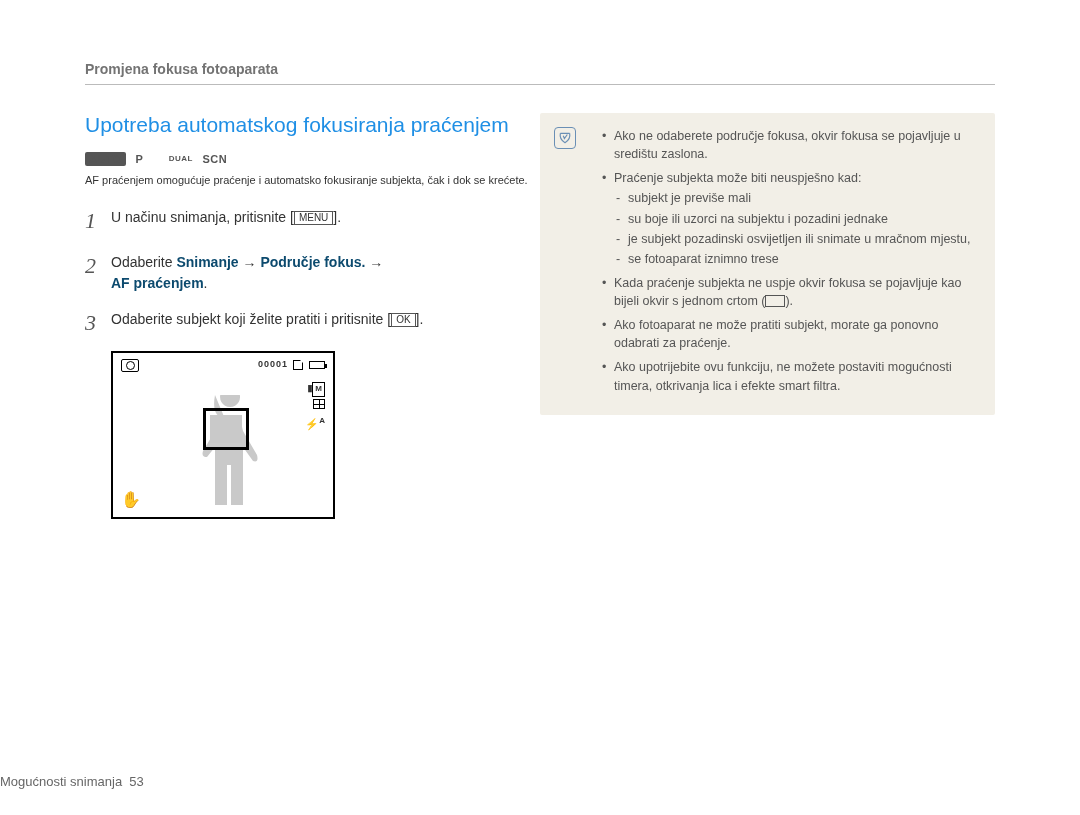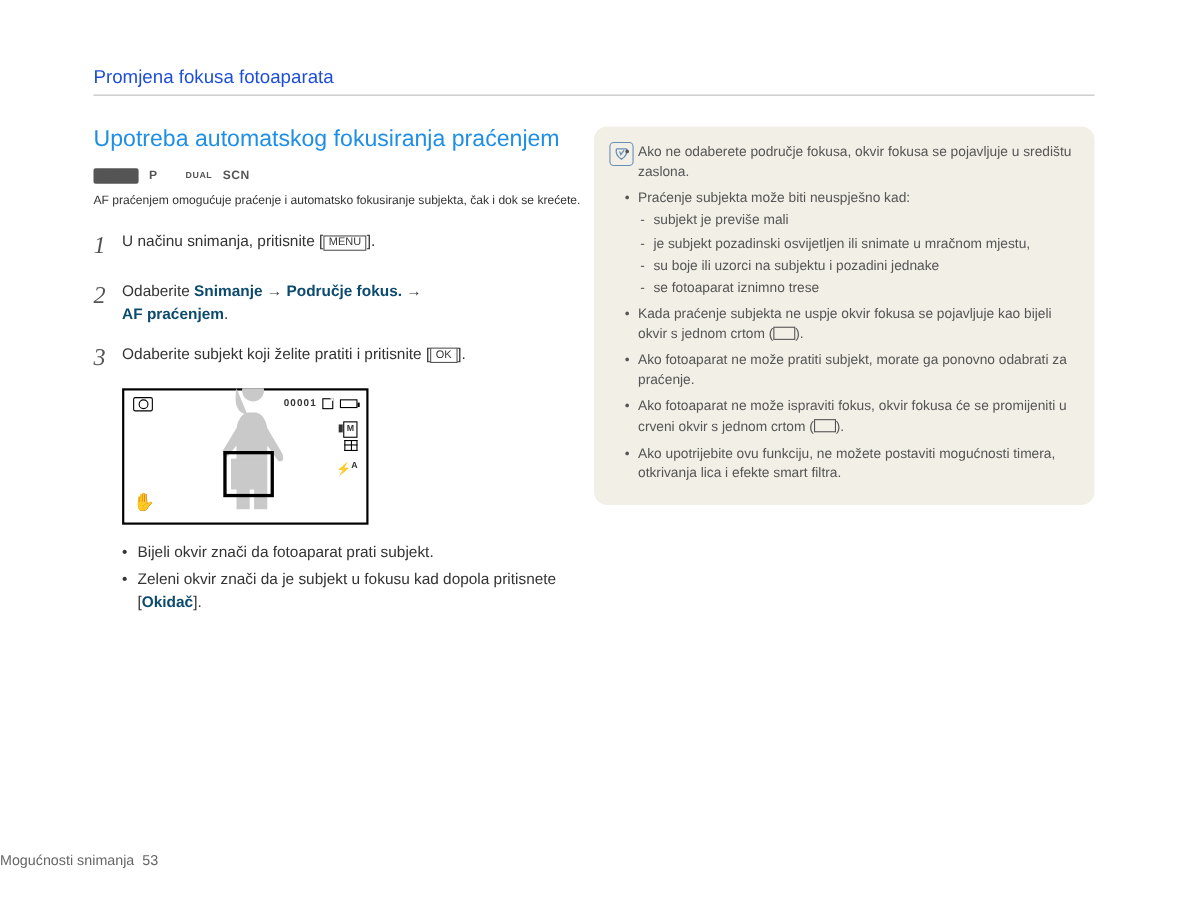--- a/index.html
+++ b/index.html
@@ -13,23 +13,23 @@
   }
   .page {
     padding: 60px 85px 40px 85px;
   }
   .header-rule {
     border-bottom: 1px solid #bbb;
     padding-bottom: 6px;
     margin-bottom: 28px;
   }
   .header-text {
-    font-size: 17px;
-    color: #1d4ed8;
-    font-weight: 400;
+    font-size: 14px;
+    color: #737373;
+    font-weight: 700;
   }
   .columns {
     display: flex;
   }
   .col-left {
     flex: 1 1 50%;
     min-width: 0;
   }
   .col-right {
     flex: 1 1 50%;
@@ -98,21 +98,21 @@
     font-size: 10px;
     font-weight: 400;
     padding: 1px 4px;
     vertical-align: baseline;
     line-height: 1;
     position: relative;
     top: -1px;
   }
   .screen {
     width: 224px;
-    height: 124px;
+    height: 168px;
     background: #fff;
     border: 2px solid #000;
     margin-left: 26px;
     position: relative;
     margin-bottom: 14px;
   }
   .screen-top {
     position: absolute;
     top: 6px;
     right: 8px;
@@ -232,26 +232,26 @@
     margin-bottom: 4px;
   }
   .sub-bullets li::before {
     content: "•";
     position: absolute;
     left: 0;
     top: 0;
   }
   .note-box {
     background: #f2efe7;
-    padding: 14px 16px 14px 28px;
+    padding: 14px 16px 14px 62px;
     font-size: 12.5px;
     color: #555;
     line-height: 1.45;
     position: relative;
-    border-radius: 12px;
+    border-radius: 2px;
   }
   .note-icon {
     position: absolute;
     left: 14px;
     top: 14px;
     width: 22px;
     height: 22px;
     border: 1px solid #6a8fb5;
     border-radius: 4px;
     display: flex;
@@ -361,54 +361,44 @@
         </div>
         <div class="hand-icon">✋</div>
         <div class="silhouette">
           <svg viewBox="0 0 70 120">
               <path fill="#c9c9c9" d="M35 12 a10 10 0 1 1 0.1 0 M30 22 q-8 2 -10 14 l-12 20 q-2 6 4 6 l8 -10 v58 h12 v-40 h4 v40 h12 v-58 l10 14 q6 2 4 -6 l-14 -24 q-2 -12 -10 -14 z M20 0 q-4 22 10 24"></path>
             </svg>
         </div>
         <div class="focus-frame"></div>
       </div>
 
-      <ul class="sub-bullets">
-        <li>Bijeli okvir znači da fotoaparat prati subjekt.</li>
-        <li>
-          <span>Zeleni okvir znači da je subjekt u fokusu kad dopola pritisnete</span>
-          [<b>Okidač</b>].
-        </li>
-      </ul>
     </div>
 
     <div class="col-right">
       <div class="note-box">
         <div class="note-icon">
           <svg viewBox="0 0 24 24">
               <path fill="none" stroke="#6a8fb5" stroke-width="2" d="M4 4 L20 4 M4 4 Q2 14 12 20 Q22 14 20 4 M9 8 L11 13 L16 6"></path>
             </svg>
         </div>
         <ul>
           <li>Ako ne odaberete područje fokusa, okvir fokusa se pojavljuje u središtu zaslona.</li>
           <li>
             <span>Praćenje subjekta može biti neuspješno kad:</span>
             <ul>
               <li>subjekt je previše mali</li>
+              <li>su boje ili uzorci na subjektu i pozadini jednake</li>
               <li>je subjekt pozadinski osvijetljen ili snimate u mračnom mjestu,</li>
-              <li>su boje ili uzorci na subjektu i pozadini jednake</li>
               <li>se fotoaparat iznimno trese</li>
             </ul>
           </li>
           <li>
             <span>Kada praćenje subjekta ne uspje okvir fokusa se pojavljuje kao bijeli okvir s jednom crtom (</span><span class="inline-rect"></span><span>).</span>
           </li>
           <li>Ako fotoaparat ne može pratiti subjekt, morate ga ponovno odabrati za praćenje.</li>
-          <li>
-            <span>Ako fotoaparat ne može ispraviti fokus, okvir fokusa će se promijeniti u crveni okvir s jednom crtom (</span><span class="inline-rect"></span><span>).</span>
-          </li>
           <li>Ako upotrijebite ovu funkciju, ne možete postaviti mogućnosti timera, otkrivanja lica i efekte smart filtra.</li>
         </ul>
       </div>
     </div>
   </div>
 </div>
 
 <div class="footer">
   <span>Mogućnosti snimanja</span>&nbsp;&nbsp;<span>53</span>
 </div>

